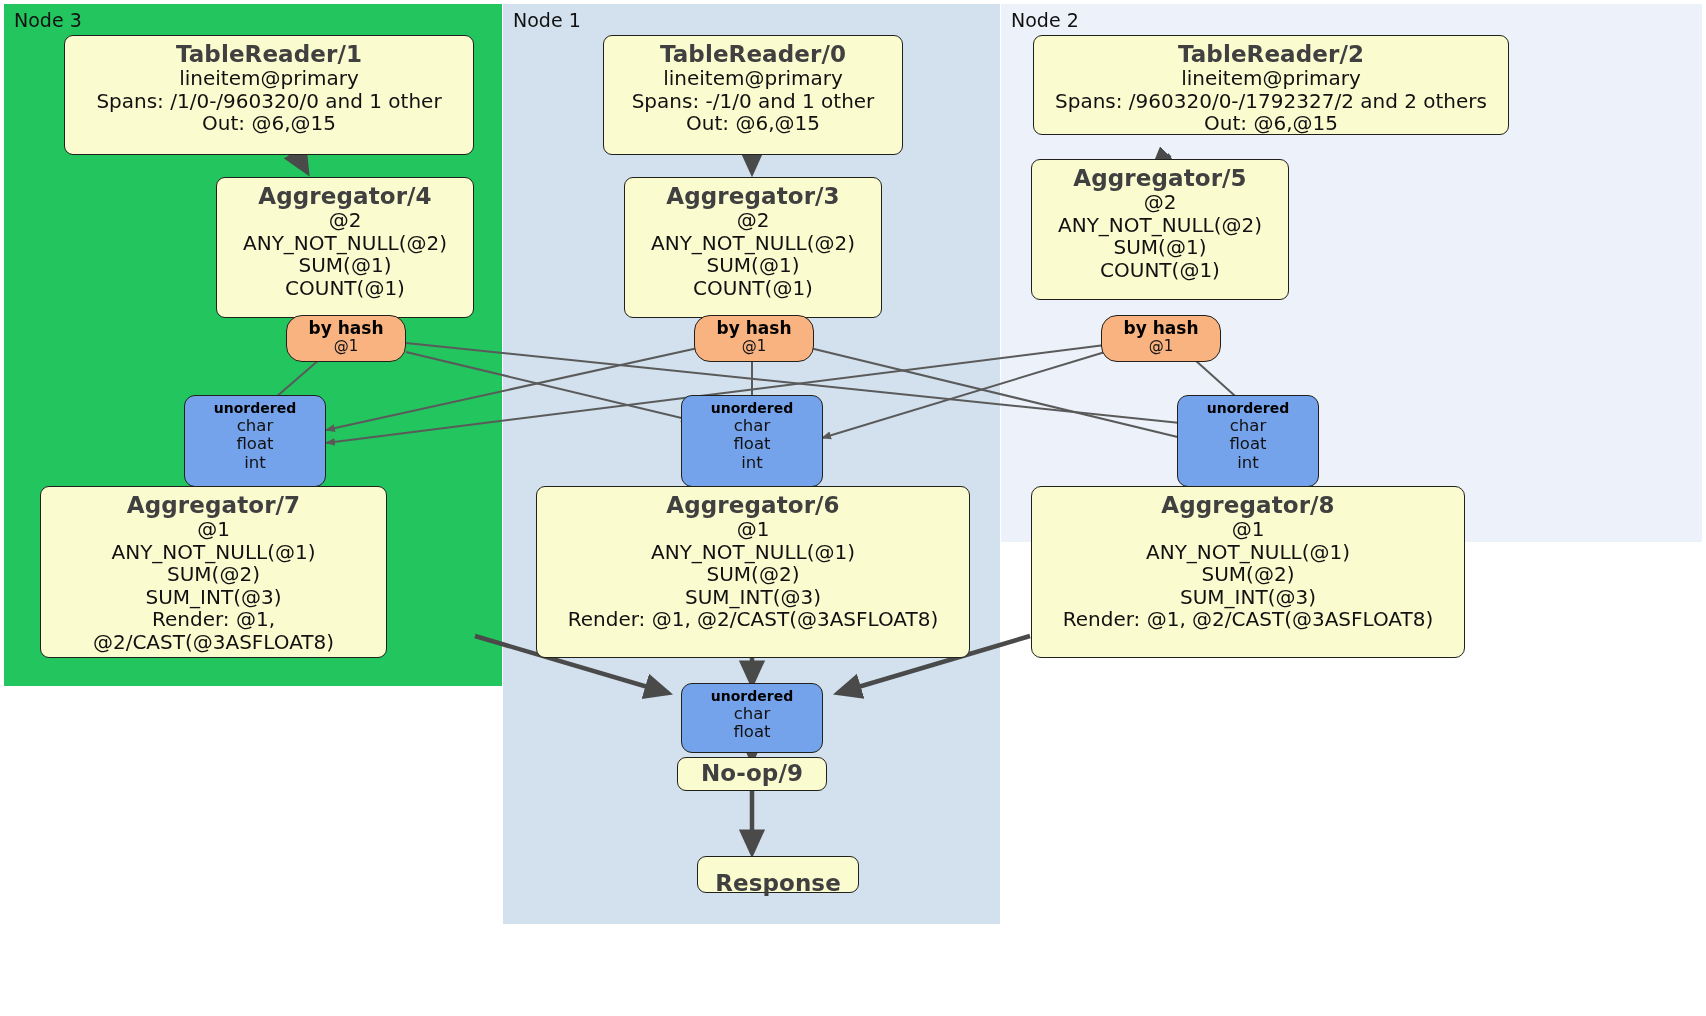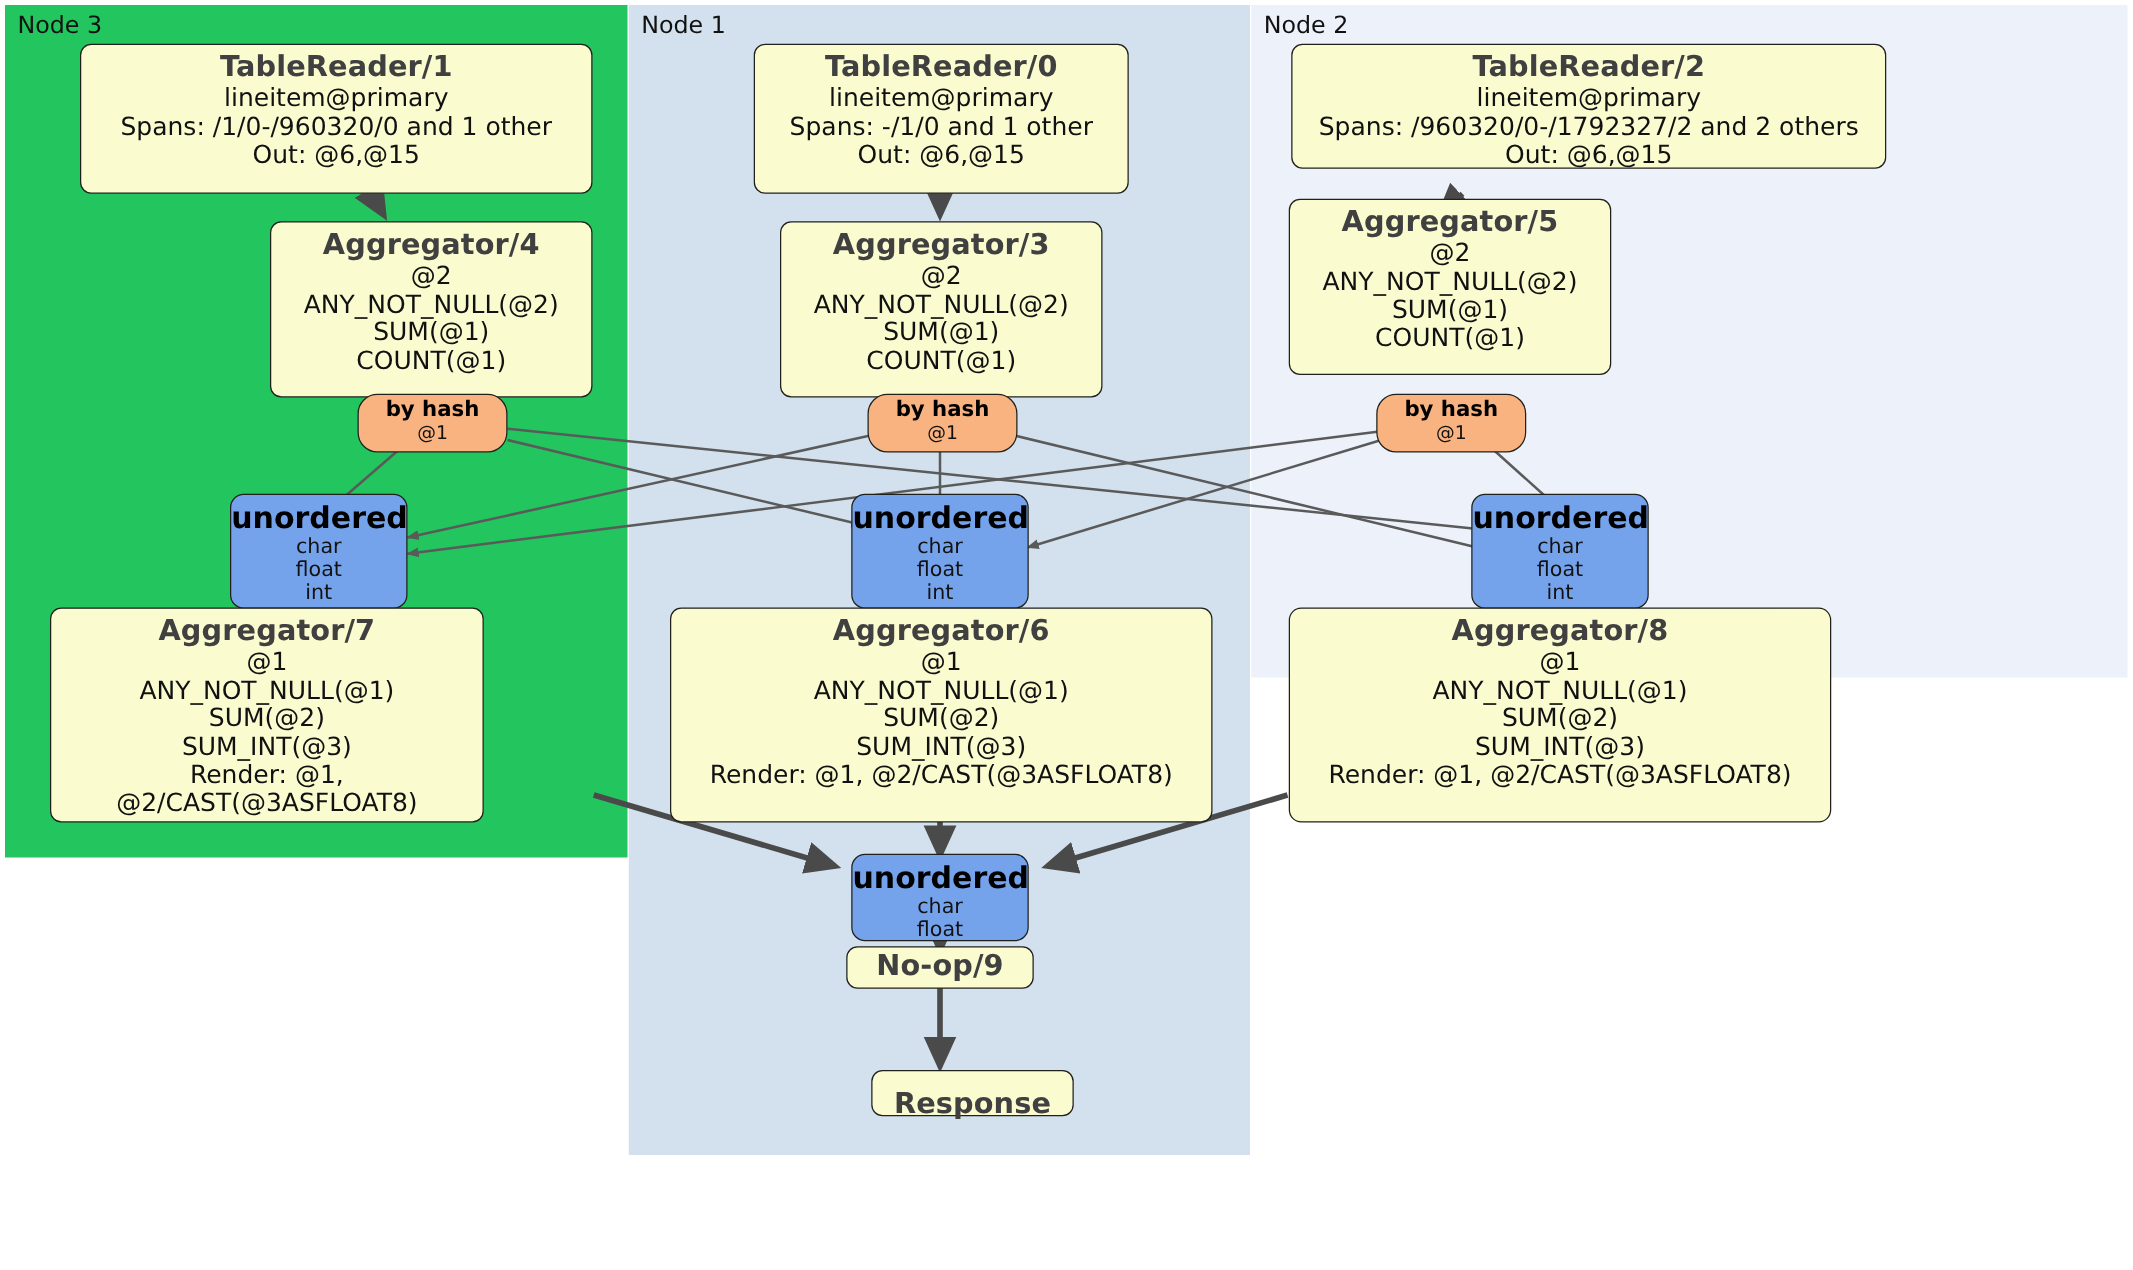--- a/index.html
+++ b/index.html
@@ -10,21 +10,21 @@
   svg.edges{position:absolute;left:0;top:0;width:1706px;height:1016px;pointer-events:none;}
   .nodebox{position:absolute;box-sizing:border-box;border:1.6px solid #20201c;border-radius:9px;
            text-align:center;line-height:1.13;}
   .proc{background:#fbfbd0;}
   .router{background:#f9b380;border-radius:16px;}
   .sync{background:#74a3ec;border-radius:11px;}
   .ttl{font-weight:bold;font-size:23px;color:#404040;letter-spacing:.1px;}
   .sub{font-size:20px;color:#111;}
   .ttl-sm{font-weight:bold;font-size:17px;color:#000;}
   .sub-sm{font-size:15px;color:#111;}
-  .ttl-md{font-weight:bold;font-size:24px;color:#000;}
+  .ttl-md{font-weight:bold;font-size:14px;color:#000;}
   .sub-md{font-size:16.5px;color:#111;}
   .pad{padding-top:5px;}
 </style>
 </head>
 <body>
 
 <div id="stage">
 
   <div class="panel" style="left:4px;top:4px;width:498px;height:682px;background:#22c55e;">
     <span class="panel-label">Node 3</span>

